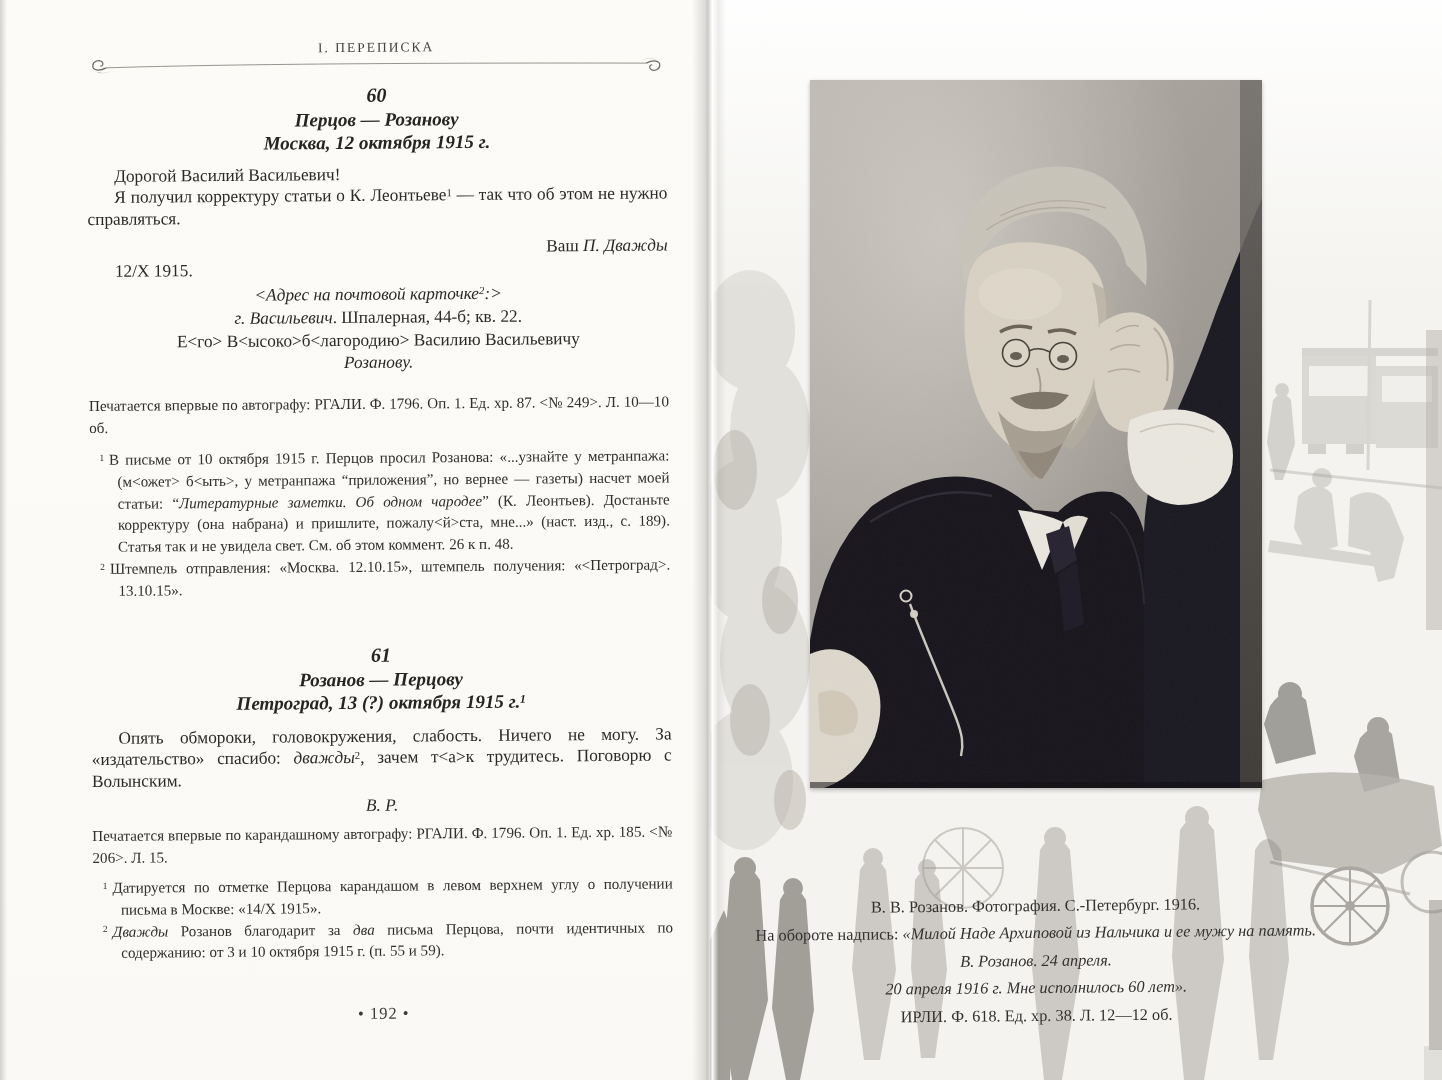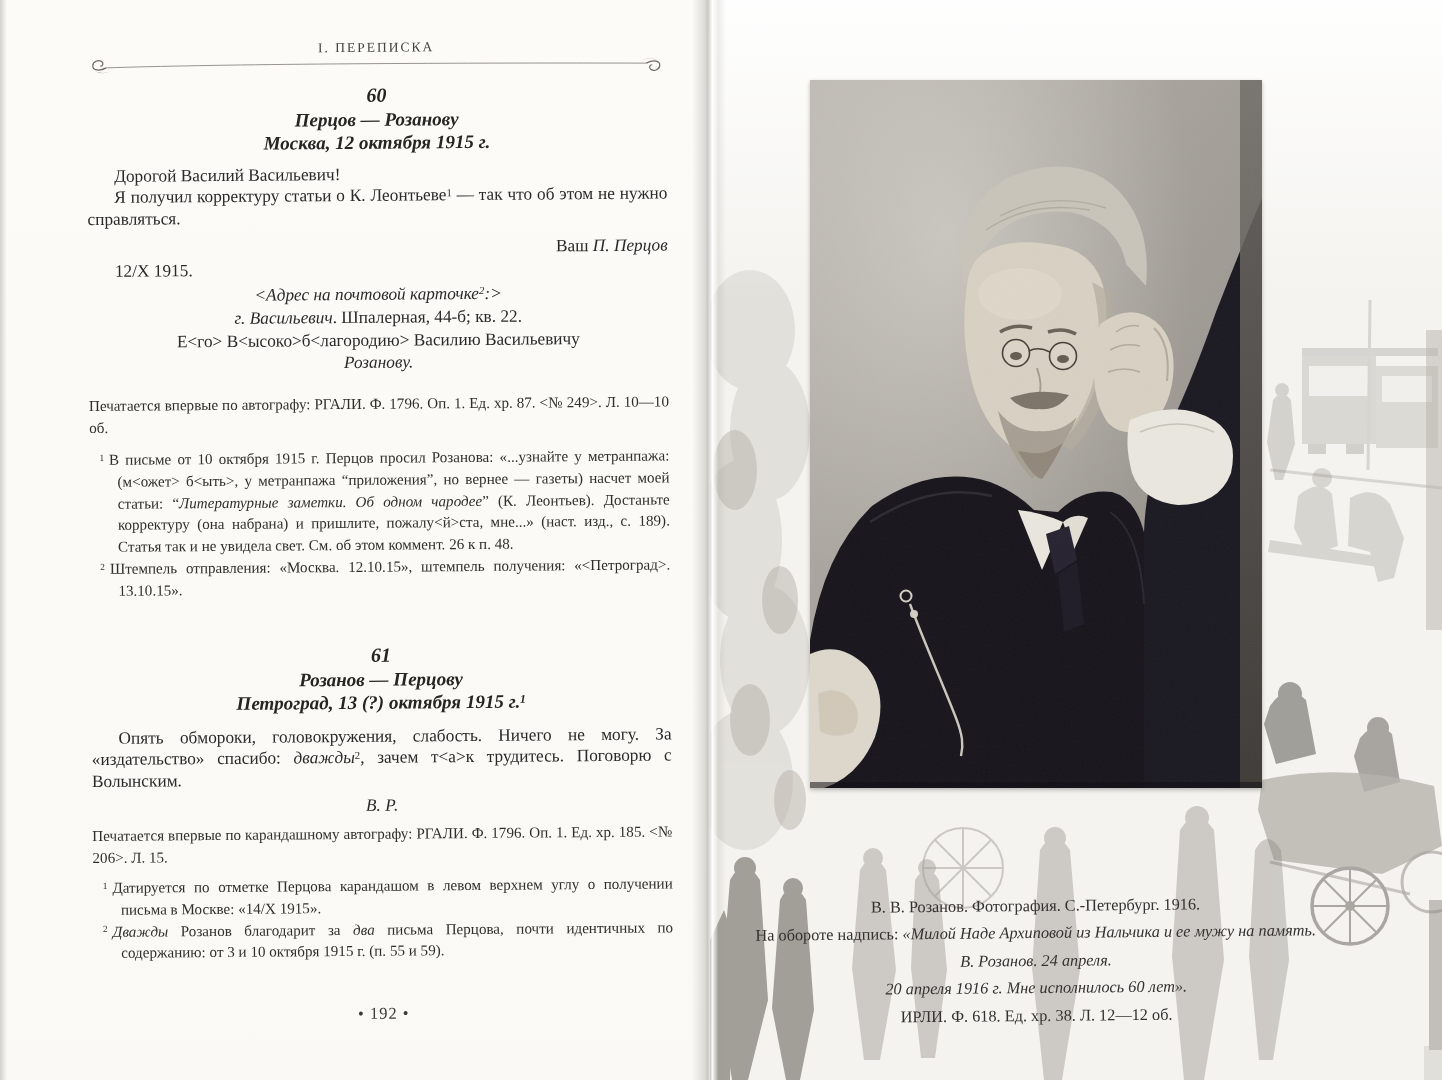--- a/index.html
+++ b/index.html
@@ -72,21 +72,21 @@
         <div class="lh-num">60</div>
         <div class="lh-title">Перцов — Розанову</div>
         <div class="lh-date">Москва, 12 октября 1915 г.</div>
       </div>
 
       <div class="body-block b60">
         <div class="pind">Дорогой Василий Васильевич!</div>
         <div class="pind"><span>Я получил корректуру статьи о К. Леонтьеве</span><sup>1</sup><span> — так что об этом не нужно справляться.</span></div>
       </div>
 
-      <div class="sig60"><span>Ваш </span><span class="it">П. Перцов</span></div>
+      <div class="sig60"><span>Ваш </span><span class="it">П. Дважды</span></div>
 
       <div class="dateline60">12/X 1915.</div>
 
       <div class="addr">
         <div><span class="it">&lt;Адрес на почтовой карточке</span><sup class="it">2</sup><span class="it">:&gt;</span></div>
         <div><span class="it">г. Васильевич</span><span>. Шпалерная, 44-б; кв. 22.</span></div>
         <div>Е&lt;го&gt; В&lt;ысоко&gt;б&lt;лагородию&gt; Василию Васильевичу</div>
         <div class="it">Розанову.</div>
       </div>
 

